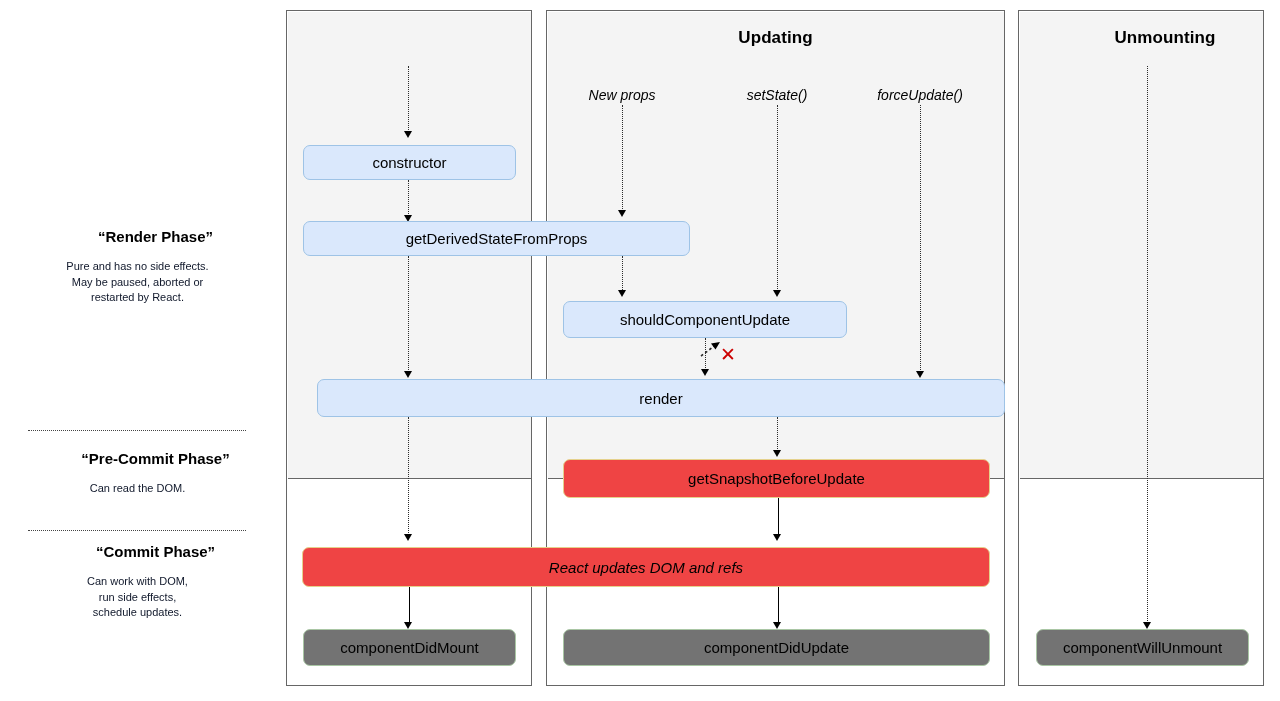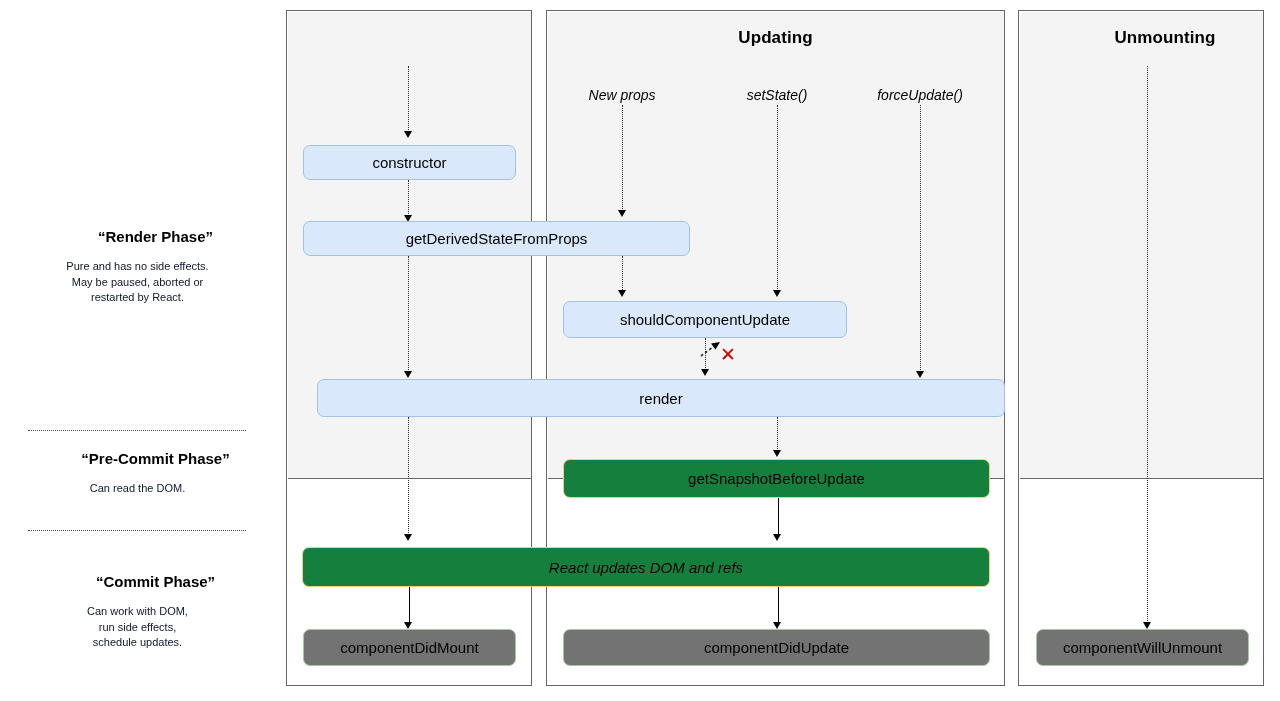--- a/index.html
+++ b/index.html
@@ -48,21 +48,21 @@
     border-radius: 7px;
     display: flex;
     align-items: center;
     justify-content: center;
     font-size: 15px;
     color: #000;
     text-align: center;
     z-index: 4;
   }
   .node.blue   { background: #dae8fc; border: 1.1px solid #9ec3e6; }
-  .node.yellow { background: #15803d; border: 1.1px solid #e5d18c; }
+  .node.yellow { background: #ef4444; border: 1.1px solid #e5d18c; }
   .node.green  { background: #737373; border: 1.1px solid #a9c6a4; }
   .node.bold   { font-weight: normal; }
   .node.italic { font-style: italic; }
 
   
   .vline {
     position: absolute;
     width: 0;
     z-index: 2;
   }
@@ -206,20 +206,20 @@
 
   <div class="hsep" style="left:28px; top:430px; width:218px;"></div>
 
   <div class="phase" style="left:0px; top:450px;">
     <div class="phase-title">“Pre-Commit Phase”</div>
     <div class="phase-desc" style="white-space:pre-line;">Can read the DOM.</div>
   </div>
 
   <div class="hsep" style="left:28px; top:530px; width:218px;"></div>
 
-  <div class="phase" style="left:0px; top:573px;">
+  <div class="phase" style="left:0px; top:543px;">
     <div class="phase-title">“Commit Phase”</div>
     <div class="phase-desc" style="white-space:pre-line;">Can work with DOM,
 run side effects,
 schedule updates.</div>
   </div>
 
 </div>
 
 </body></html>

